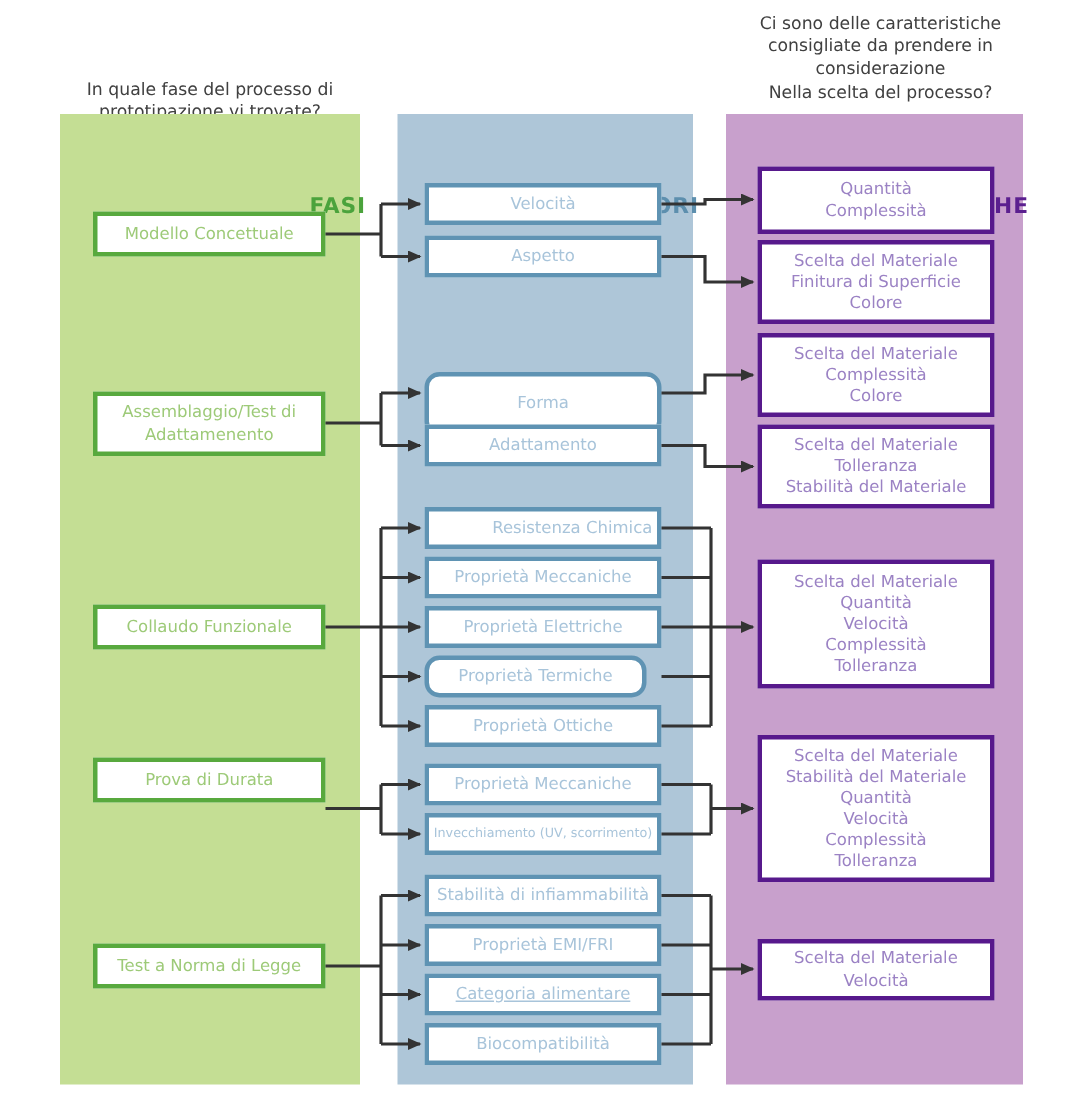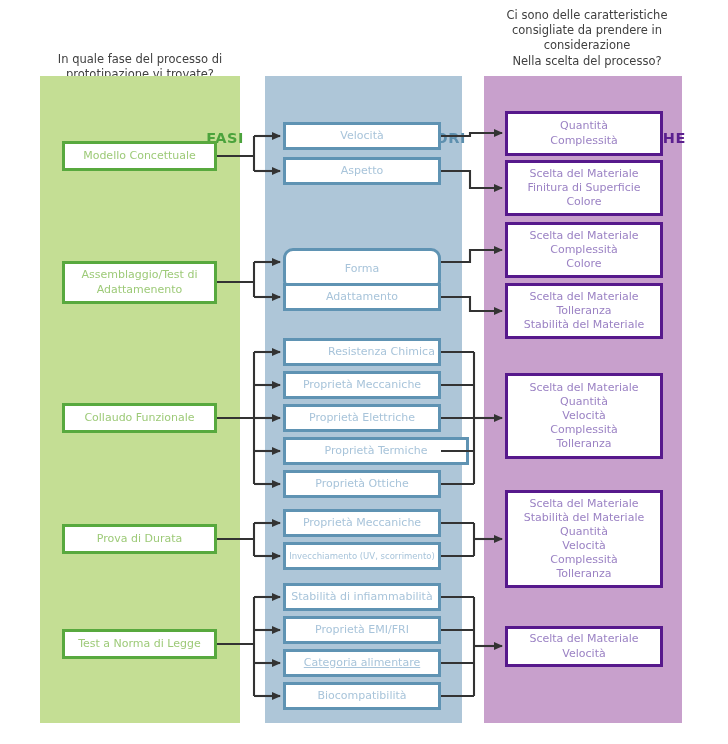--- a/index.html
+++ b/index.html
@@ -118,33 +118,33 @@
   </div>
 
   <div class="column" id="col-carat">
     <div class="col-title">CARATTERISTICHE</div>
   </div>
 
   <div class="node green" style="left:62px; top:141px; width:155px; height:30px;">Modello Concettuale</div>
   <div class="node green" style="left:62px; top:261px; width:155px; height:43px;">Assemblaggio/Test di
 Adattamenento</div>
   <div class="node green" style="left:62px; top:403px; width:155px; height:30px;">Collaudo Funzionale</div>
-  <div class="node green" style="left:62px; top:524px; width:155px; height:30px;">Prova di Durata</div>
+  <div class="node green" style="left:62px; top:505px; width:155px; height:30px;">Prova di Durata</div>
   <div class="node green" style="left:62px; top:629px; width:155px; height:30px;">Test a Norma di Legge</div>
 
   <div class="node blue" style="left:283px; top:122px; width:158px; height:28px;">Velocità</div>
   <div class="node blue" style="left:283px; top:157px; width:158px; height:28px;">Aspetto</div>
 
   <div class="node blue" style="left:283px; top:248px; width:158px; height:43px;border-radius:10px;">Forma</div>
   <div class="node blue" style="left:283px; top:283px; width:158px; height:28px;">Adattamento</div>
 
   <div class="node blue" style="left:283px; top:338px; width:158px; height:28px;padding-left:39px;">Resistenza Chimica</div>
   <div class="node blue" style="left:283px; top:371px; width:158px; height:28px;">Proprietà Meccaniche</div>
   <div class="node blue" style="left:283px; top:404px; width:158px; height:28px;">Proprietà Elettriche</div>
-  <div class="node blue" style="left:283px; top:437px; width:186px; height:28px;">Proprietà Termiche</div>
+  <div class="node blue" style="left:283px; top:437px; width:148px; height:28px;border-radius:10px;">Proprietà Termiche</div>
   <div class="node blue" style="left:283px; top:470px; width:158px; height:28px;">Proprietà Ottiche</div>
 
   <div class="node blue" style="left:283px; top:509px; width:158px; height:28px;">Proprietà Meccaniche</div>
   <div class="node blue small-text" style="left:283px; top:542px; width:158px; height:28px;">Invecchiamento (UV, scorrimento)</div>
 
   <div class="node blue" style="left:283px; top:583px; width:158px; height:28px;">Stabilità di infiammabilità</div>
   <div class="node blue" style="left:283px; top:616px; width:158px; height:28px;">Proprietà EMI/FRI</div>
   <div class="node blue" style="left:283px; top:649px; width:158px; height:28px;text-decoration:underline;">Categoria alimentare</div>
   <div class="node blue" style="left:283px; top:682px; width:158px; height:28px;">Biocompatibilità</div>
 

